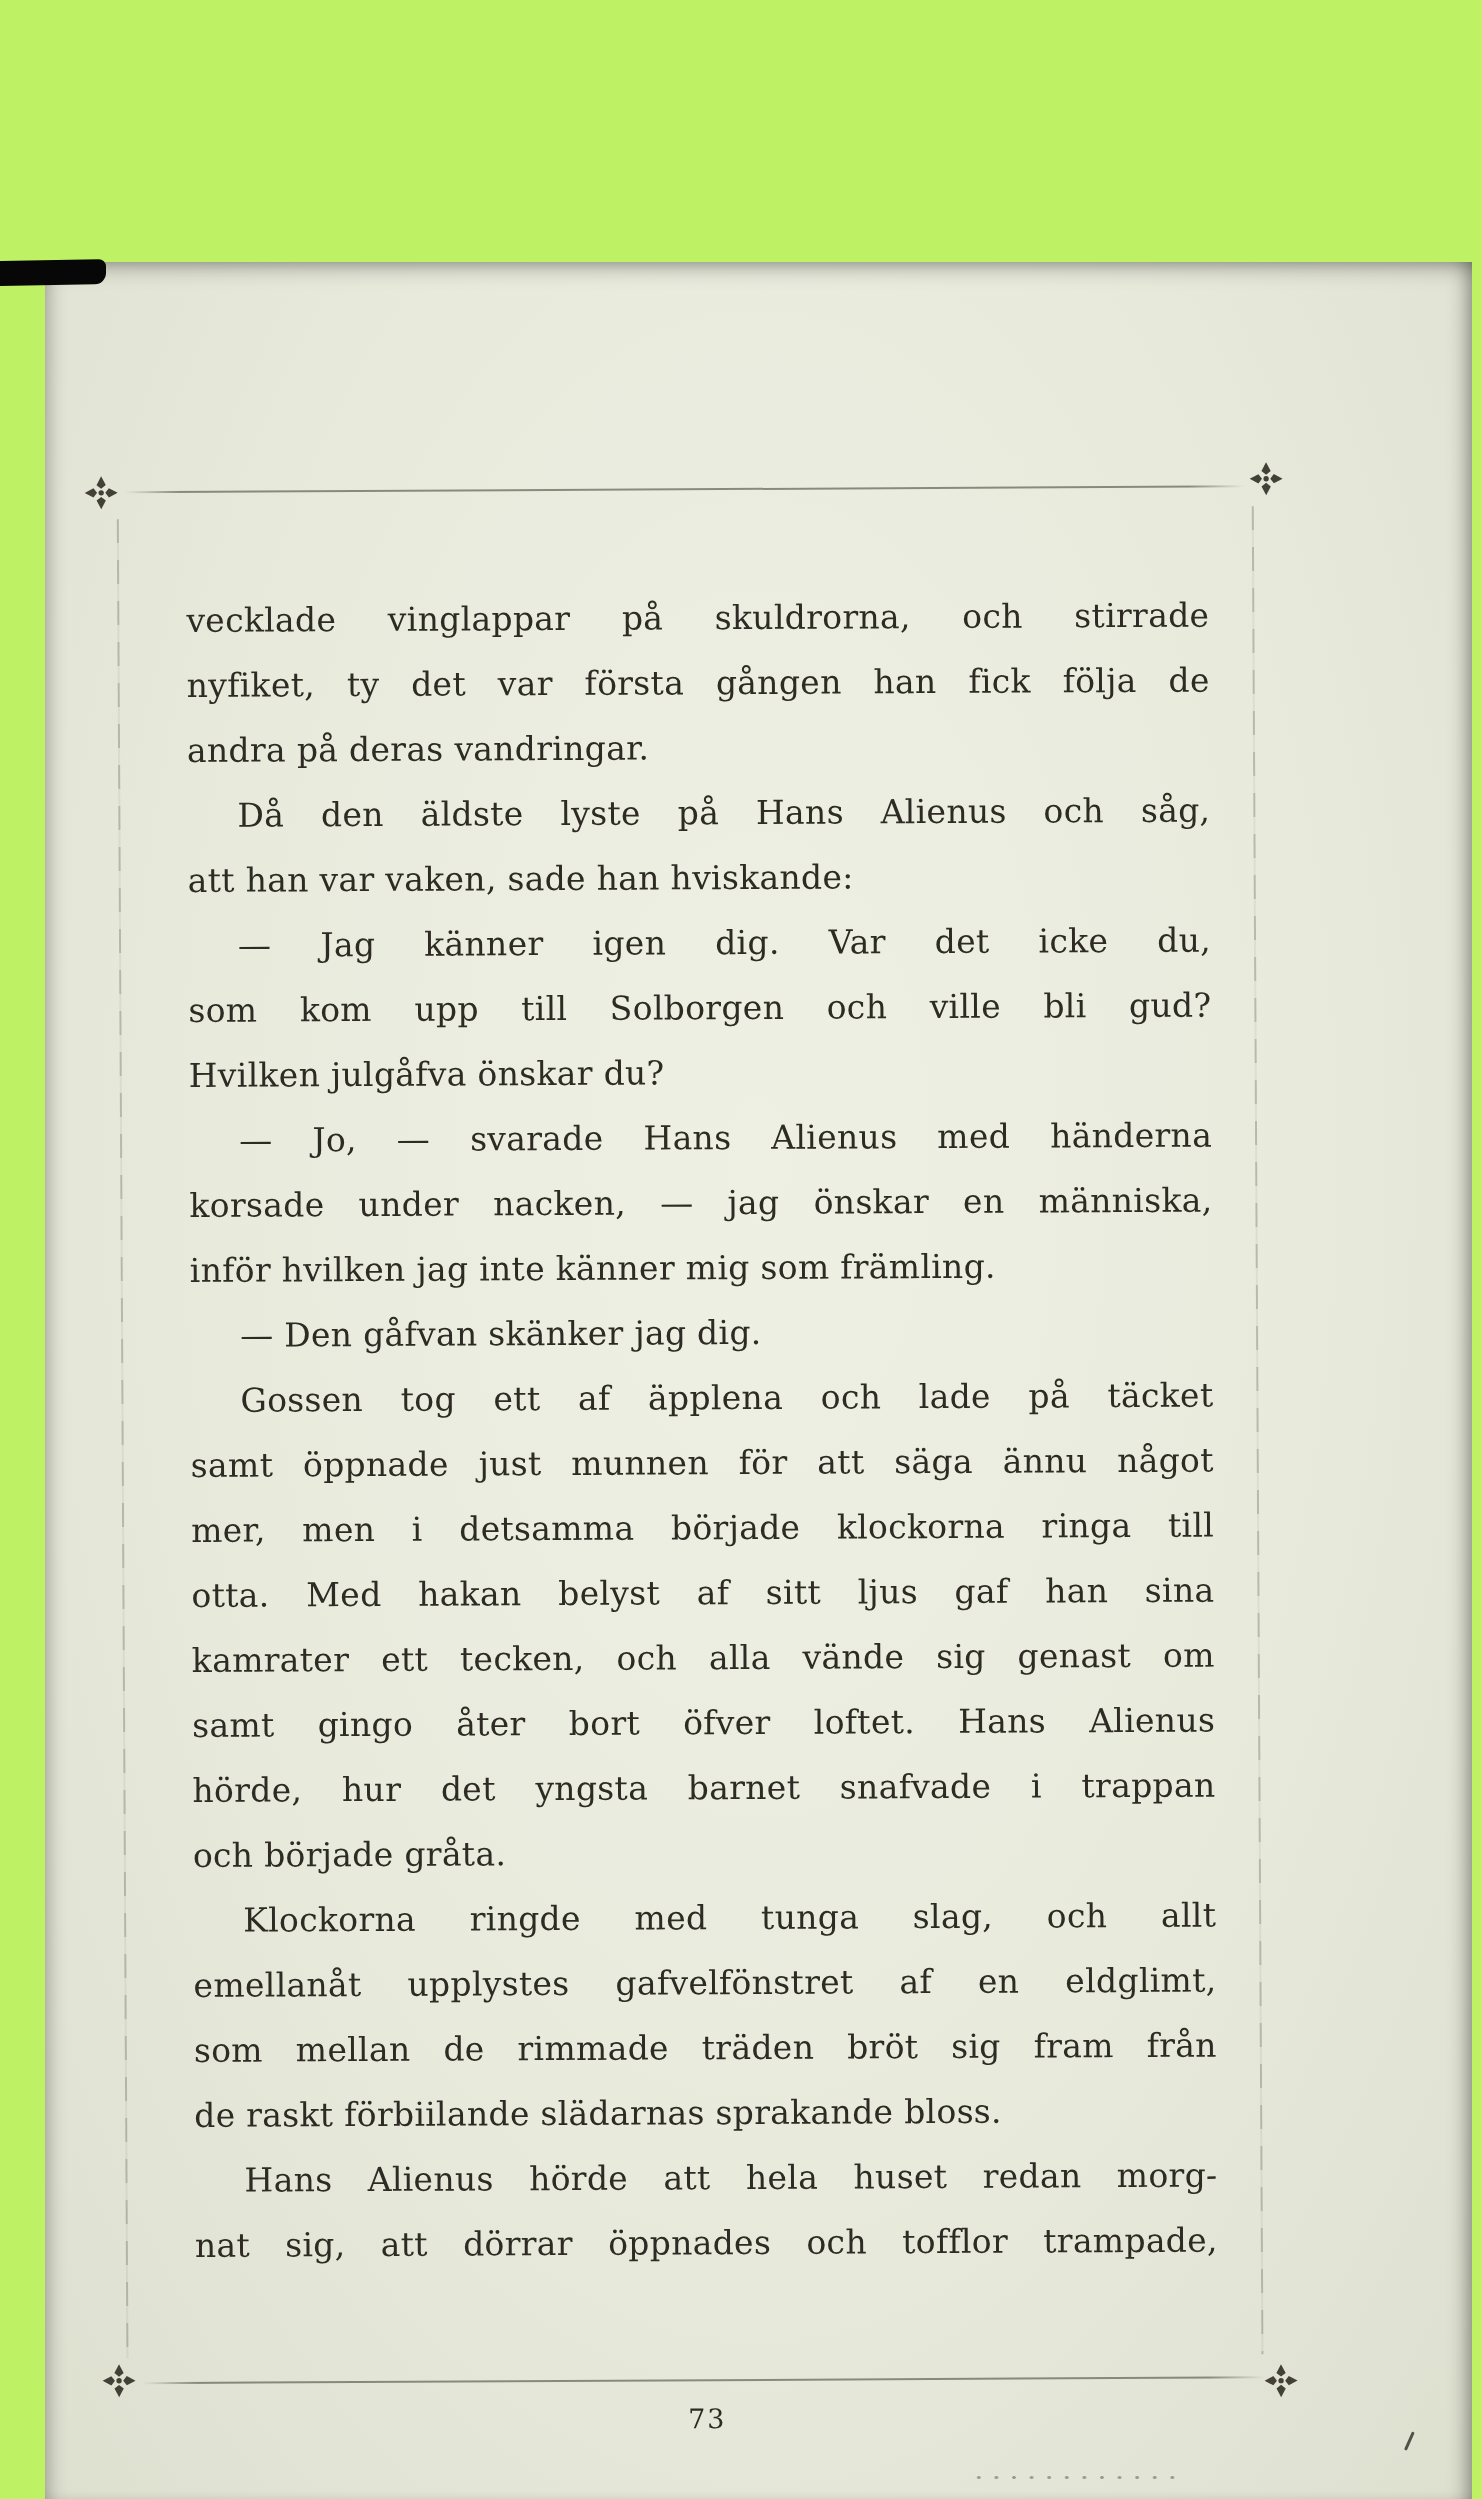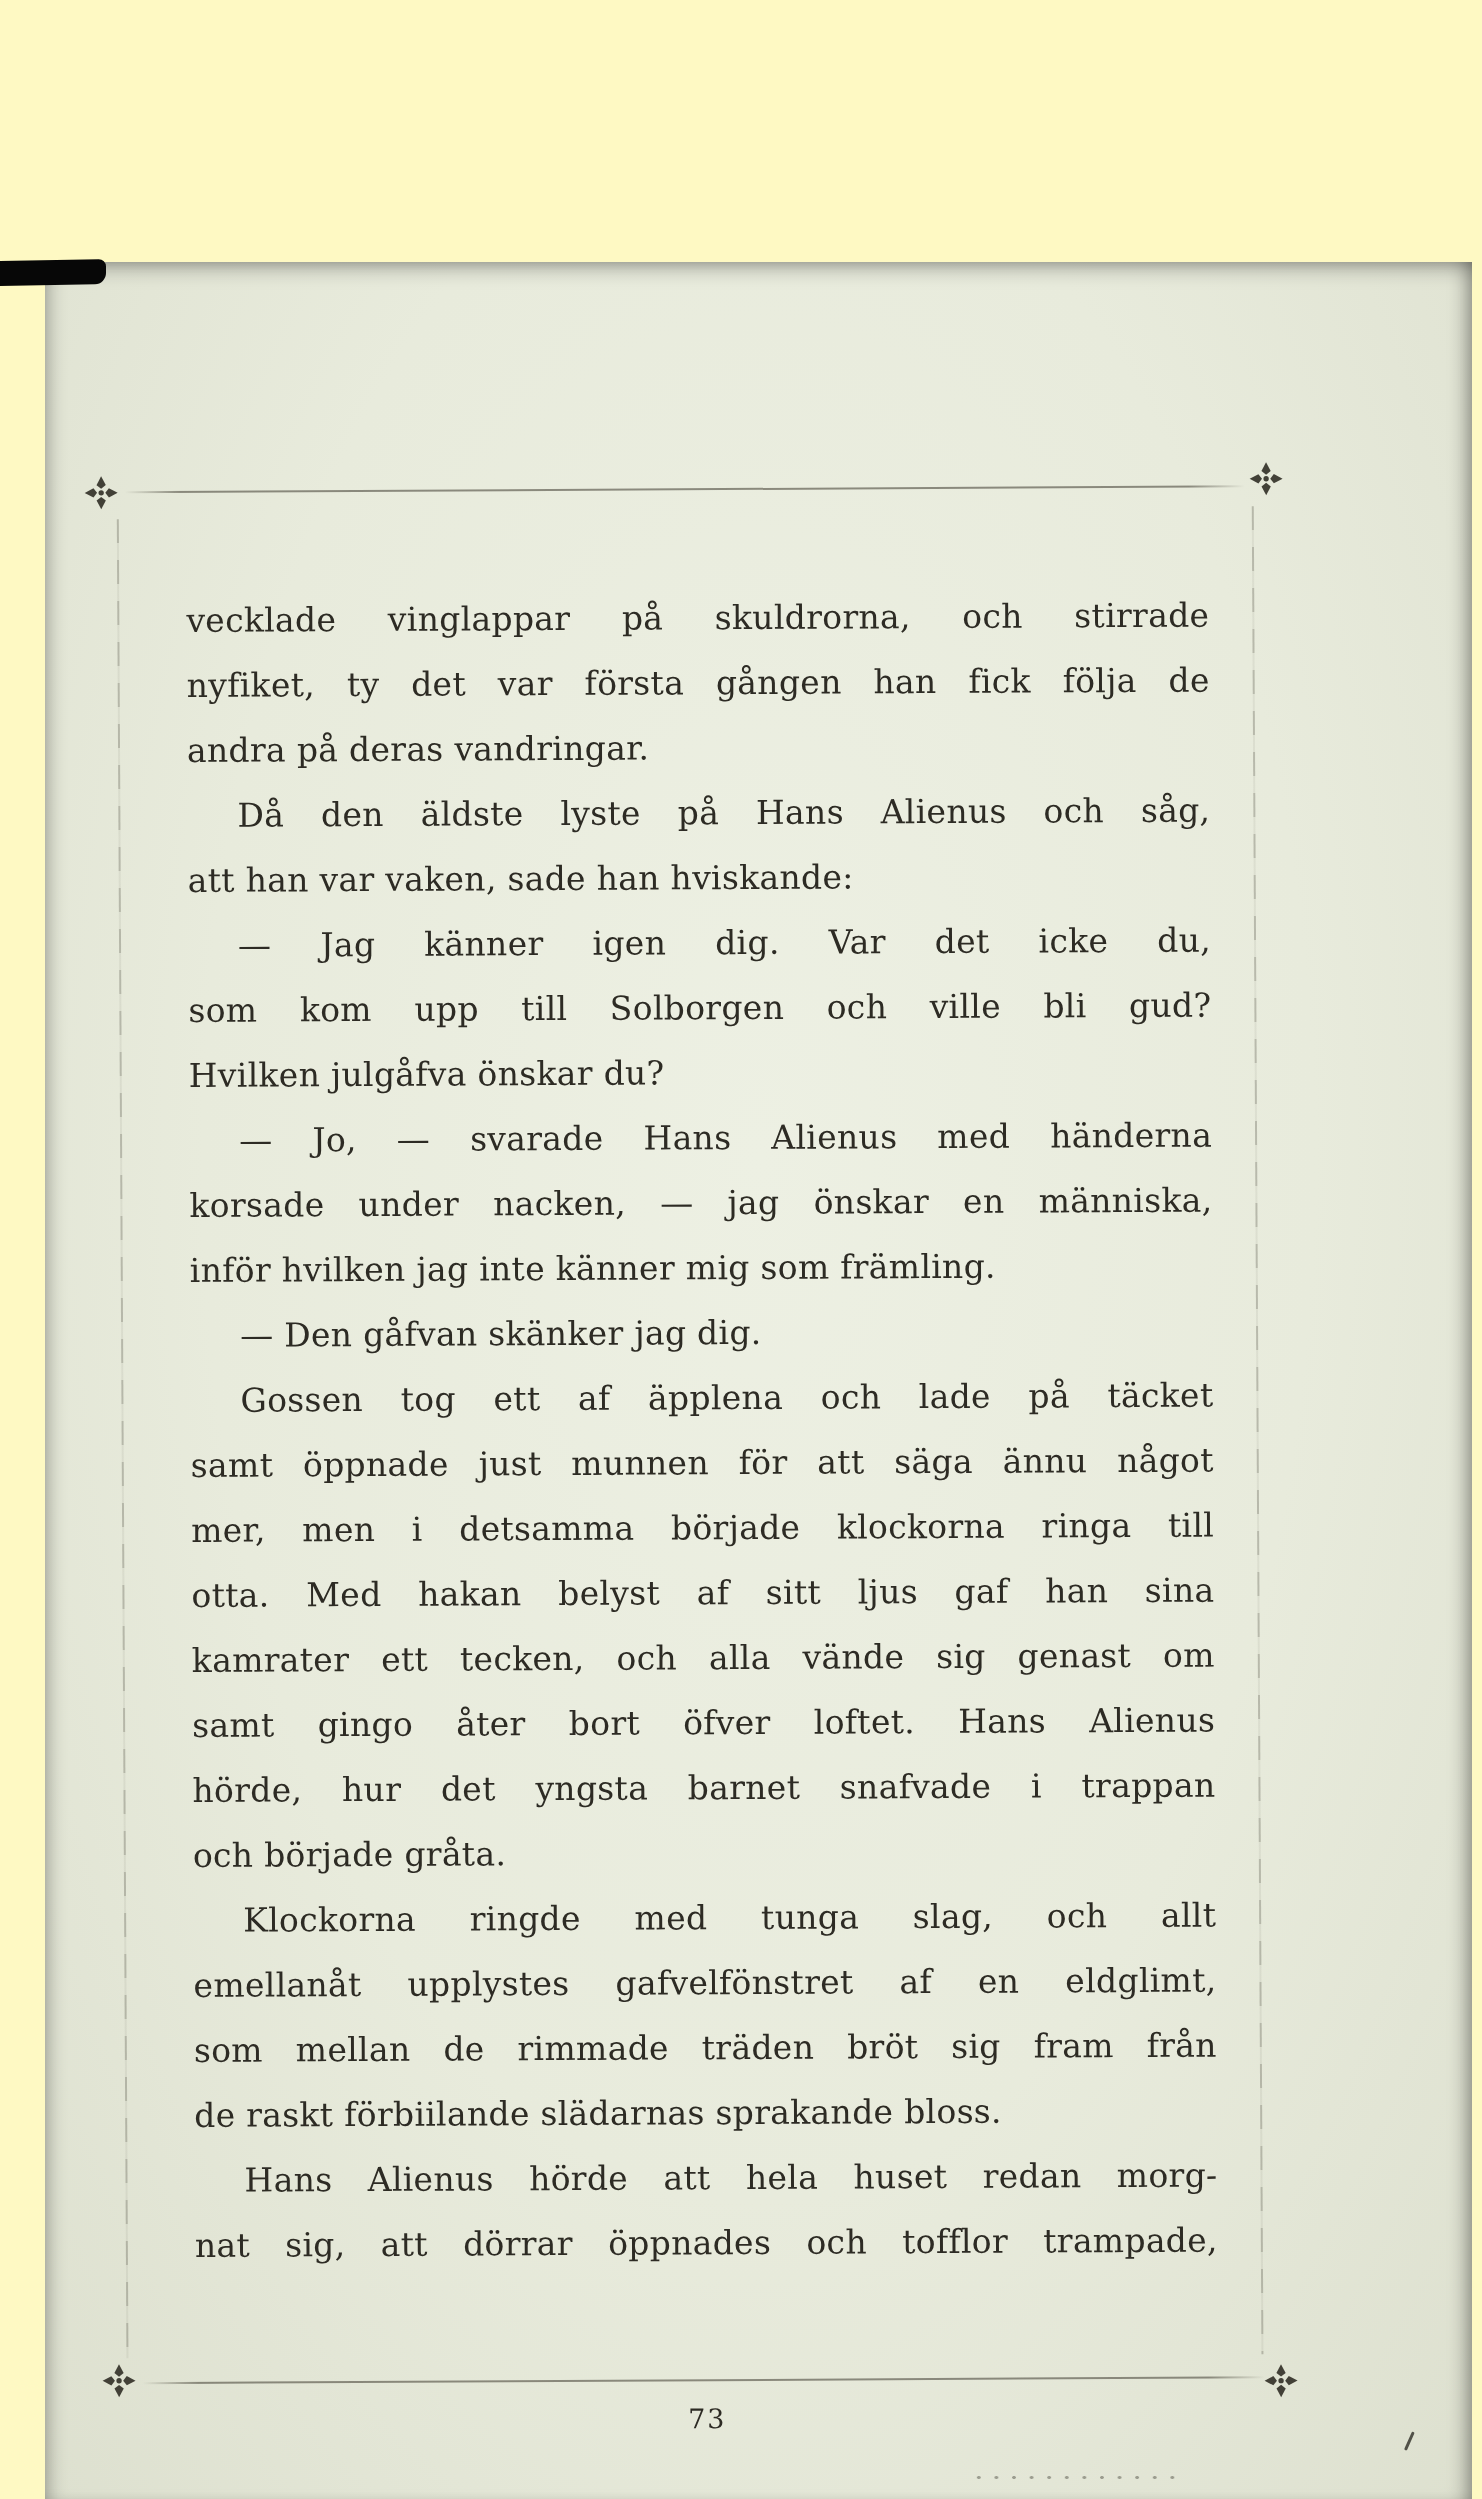--- a/index.html
+++ b/index.html
@@ -1,20 +1,20 @@
 <!DOCTYPE html>
 <html style="font-size:15px"><head>
 <meta charset="utf-8">
 <style>
   * { margin:0; padding:0; box-sizing:border-box; }
   html,body { background:#000; }
   .canvas {
     position:relative;
     width:1483px; height:2500px;
-    background:#fef9c3;
+    background:#bef264;
     overflow:hidden;
     font-family:"DejaVu Serif","Liberation Serif",serif;
   }
   .paper {
     position:absolute;
     left:45px; top:262px;
     width:1427px; height:2238px;
     background: radial-gradient(ellipse at 50% 40%, #edf0e3 0%, #e8ebdc 55%, #dde0cf 100%);
     box-shadow:
       inset -15px 0 20.4px -11px rgba(0,0,0,.40),

